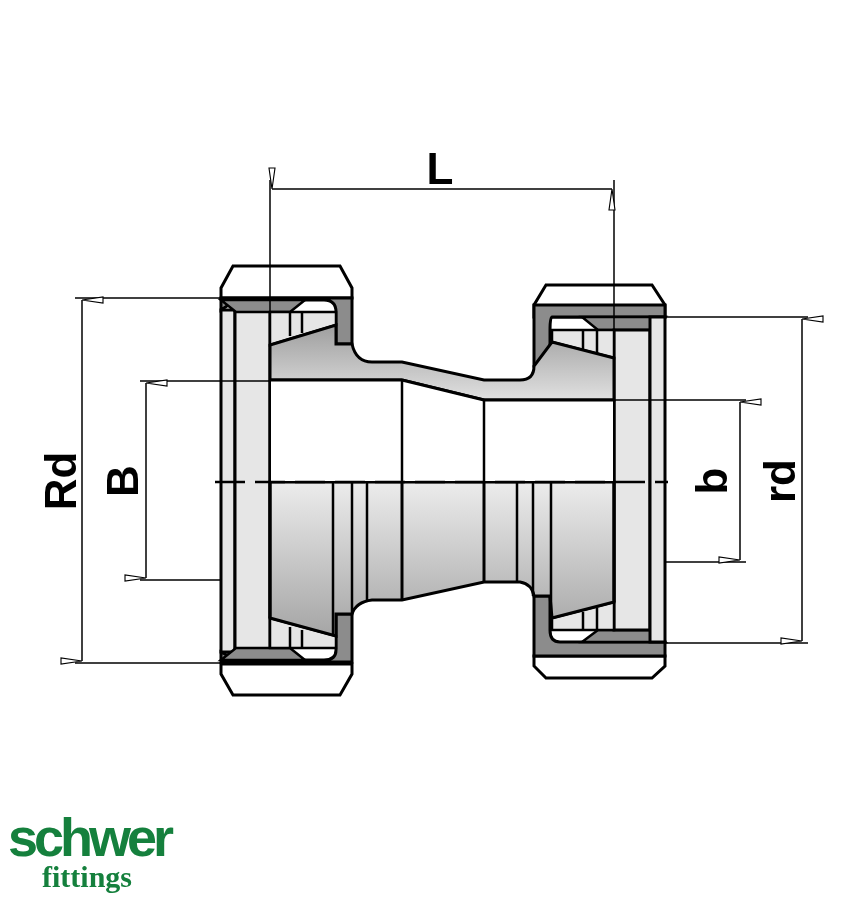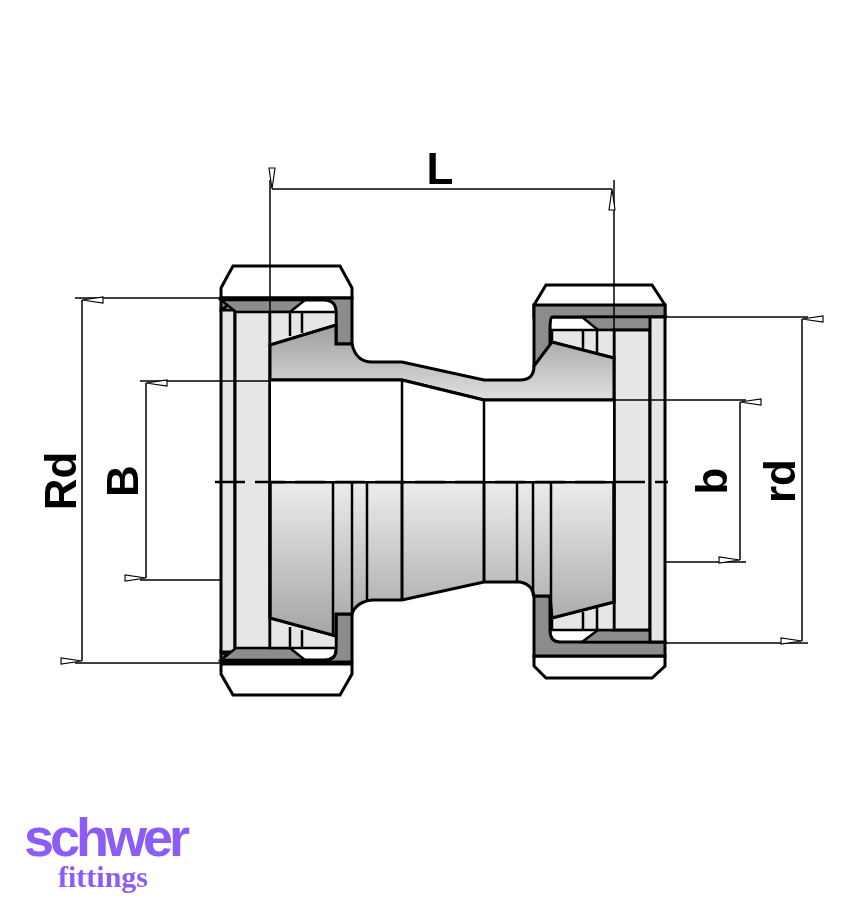--- a/index.html
+++ b/index.html
@@ -1,19 +1,19 @@
 <!DOCTYPE html>
 <html><head>
 <meta charset="utf-8">
 <style>
   html,body{margin:0;padding:0;background:#ffffff;}
   body{width:850px;height:907px;position:relative;overflow:hidden;font-family:"Liberation Sans",sans-serif;}
   svg{position:absolute;left:0;top:0;}
   .dimlabel{font-family:"Liberation Sans",sans-serif;font-weight:bold;font-size:44px;fill:#000;}
-  .logo{position:absolute;left:24px;top:812px;color:#8b5cf6;}
+  .logo{position:absolute;left:8px;top:812px;color:#15803d;}
   .logo .brand{font-family:"Liberation Sans",sans-serif;font-weight:bold;font-size:54px;letter-spacing:-4px;line-height:50px;display:block;}
   .logo .sub{font-family:"Liberation Serif",serif;font-weight:bold;font-size:30px;line-height:30px;display:block;margin-left:34px;letter-spacing:0px;}
 </style>
 </head>
 <body>
 
 <svg width="850" height="907" viewBox="0 0 850 907">
   <defs>
     <linearGradient id="gbody" x1="0" y1="0" x2="0" y2="1">
       <stop offset="0" stop-color="#ececec"></stop>

